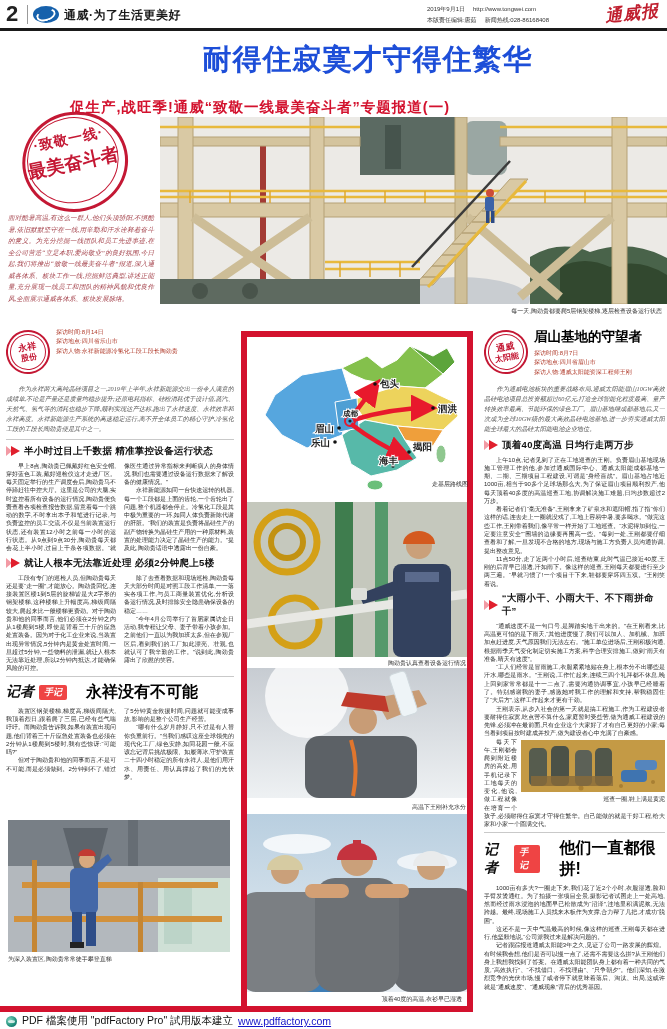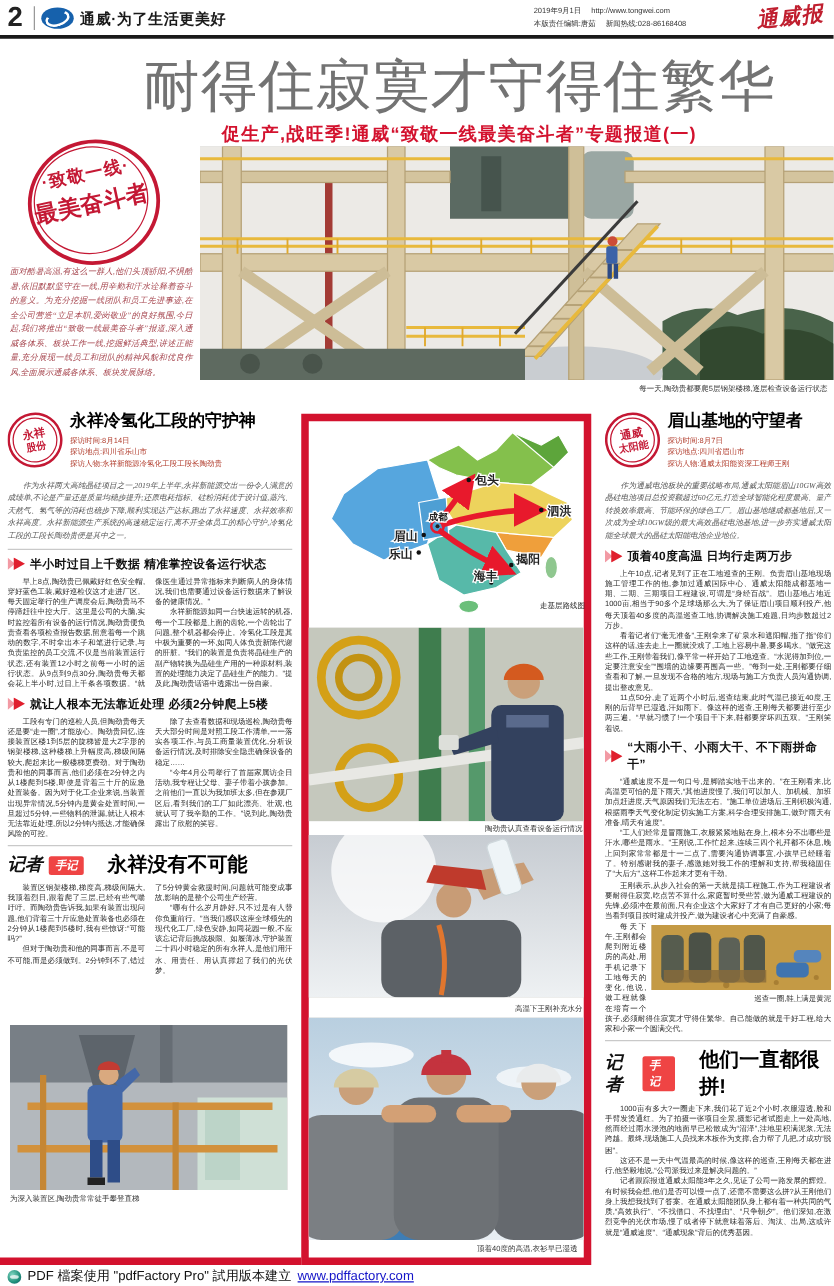--- a/index.html
+++ b/index.html
@@ -14,23 +14,23 @@
   .hdr-logo i{display:block;width:16px;height:8px;border:2px solid #fff;border-radius:50%;
               border-top-color:transparent;transform:rotate(-18deg);}
   .hdr-brand{left:64px;top:7px;font-size:12px;font-weight:bold;letter-spacing:.5px;}
   .hdr-meta{right:110px;top:4px;font-size:6px;color:#333;text-align:left;line-height:1.8;}
   .hdr-meta span{display:inline-block;margin-right:8px;}
   .masthead{right:8px;top:2px;font-size:17px;font-weight:bold;font-style:italic;
             color:#c01f2f;font-family:"Liberation Serif","DejaVu Serif",serif;
             transform:rotate(-6deg);letter-spacing:1px;}
   .hdr-rule{left:0;top:28px;width:667px;height:2.5px;background:#1a1a1a;}
   
-  .headline{left:70px;top:44px;width:595px;text-align:center;font-size:45px;line-height:1.1;
-            font-weight:400;color:#737373;letter-spacing:1px;white-space:nowrap;}
-  .subhead{left:70px;top:98px;width:595px;text-align:center;font-size:14.5px;font-weight:bold;
+  .headline{left:70px;top:44px;width:595px;text-align:center;font-size:29px;line-height:1.1;
+            font-weight:700;color:#1d4ed8;letter-spacing:1px;white-space:nowrap;}
+  .subhead{left:70px;top:98px;width:595px;text-align:left;font-size:14.5px;font-weight:bold;
            color:#d3122e;letter-spacing:1px;}
   
   .stamp{left:18px;top:118px;width:112px;height:86px;transform:rotate(-12deg);}
   .stamp .ring{position:absolute;left:4px;top:-6px;width:100px;height:94px;border:3px solid #c41834;
                border-radius:50%;}
   .stamp .ring2{position:absolute;left:9px;top:-1px;width:90px;height:84px;border:1px solid #c41834;
                 border-radius:50%;}
   .stamp .l1{position:absolute;left:0;top:12px;width:110px;text-align:center;color:#c41834;
              font-size:14px;font-weight:bold;letter-spacing:1px;}
   .stamp .l2{position:absolute;left:0;top:32px;width:110px;text-align:center;color:#c41834;
@@ -180,21 +180,20 @@
   </svg>
 </div>
 <div class="abs cap main-cap">每一天,陶劲贵都要爬5层钢架楼梯,逐层检查设备运行状态</div>
 
 <div class="abs colL">
   <div class="art-head">
     <div class="badge">
       <span class="b1">永祥</span>
       <span class="b2">股份</span>
     </div>
-    <div class="art-title">永祥冷氢化工段的守护神</div>
     <div class="meta">
       <div>探访时间:8月14日</div>
       <div>探访地点:四川省乐山市</div>
       <div>探访人物:永祥新能源冷氢化工段工段长陶劲贵</div>
     </div>
   </div>
   <div class="lead">
       <p>作为永祥两大高纯晶硅项目之一,2019年上半年,永祥新能源交出一份令人满意的成绩单,不论是产量还是质量均稳步提升;还原电耗指标、硅粉消耗优于设计值,蒸汽、天然气、氢气等的消耗也稳步下降,顺利实现达产达标,跑出了永祥速度、永祥效率和永祥高度。永祥新能源生产系统的高速稳定运行,离不开全体员工的精心守护,冷氢化工段的工段长陶劲贵便是其中之一。</p>
     </div>
   <div class="divline"></div>

